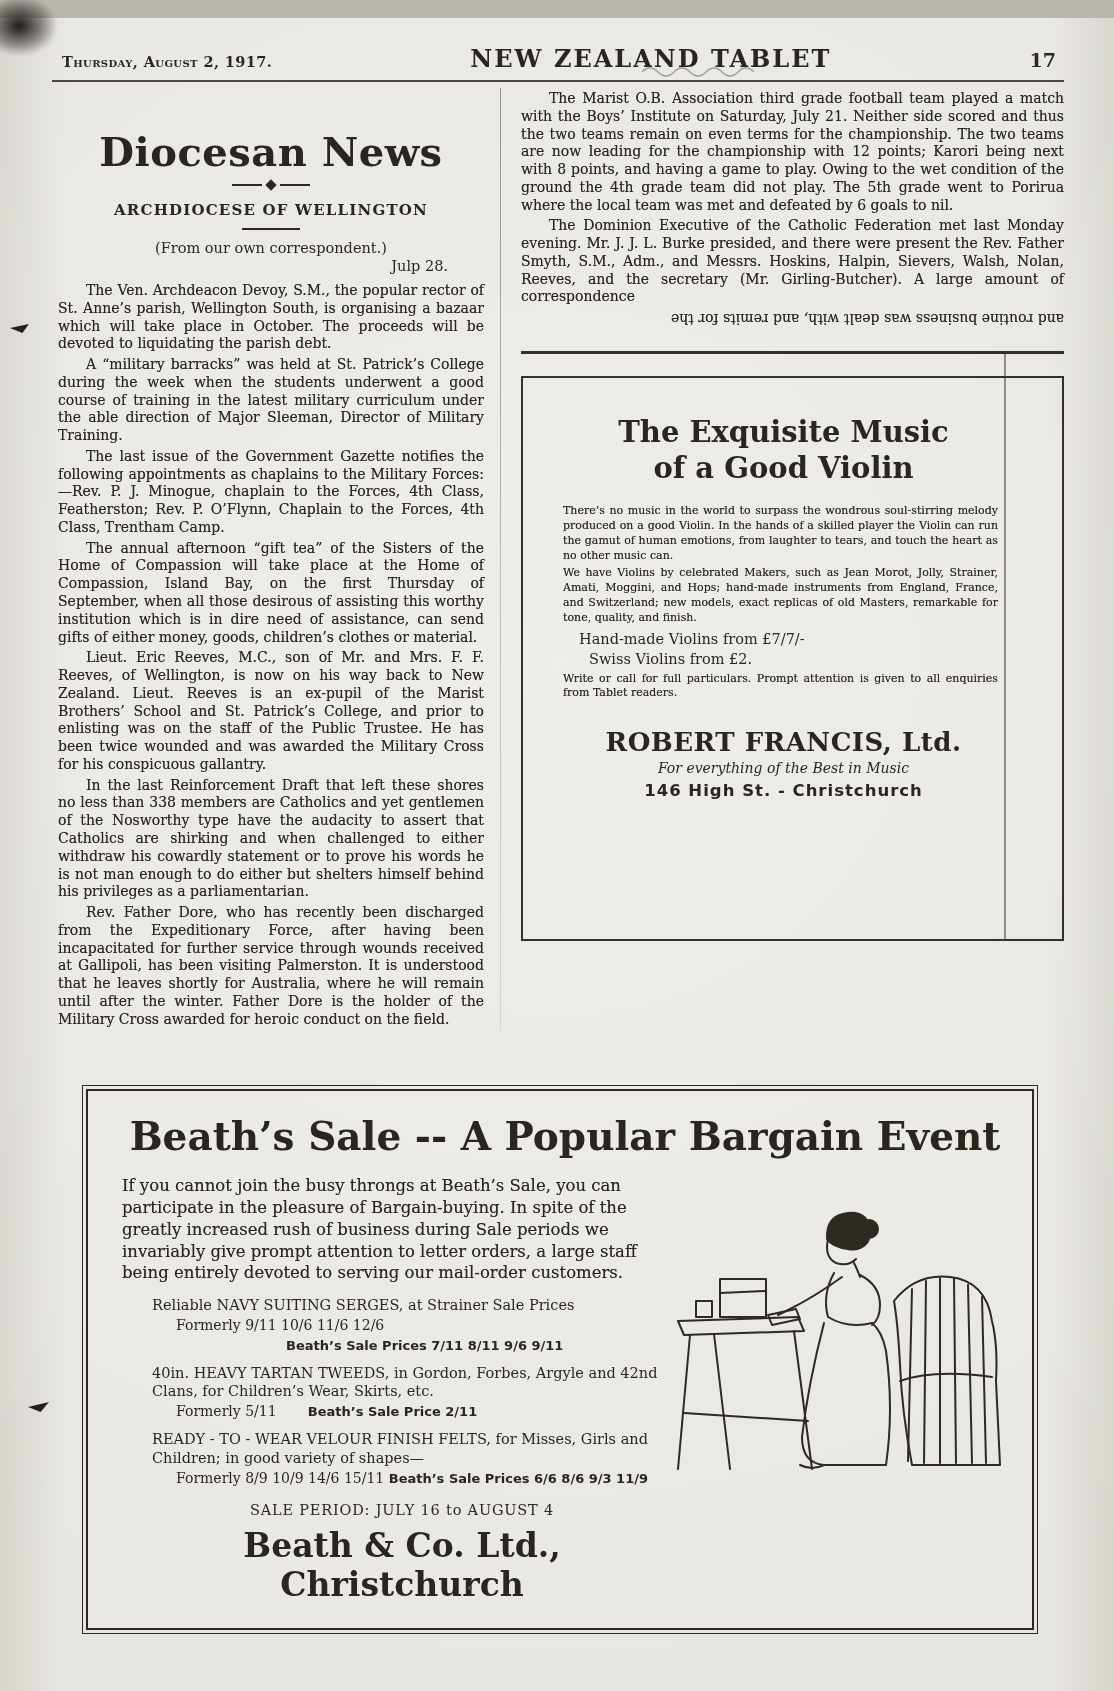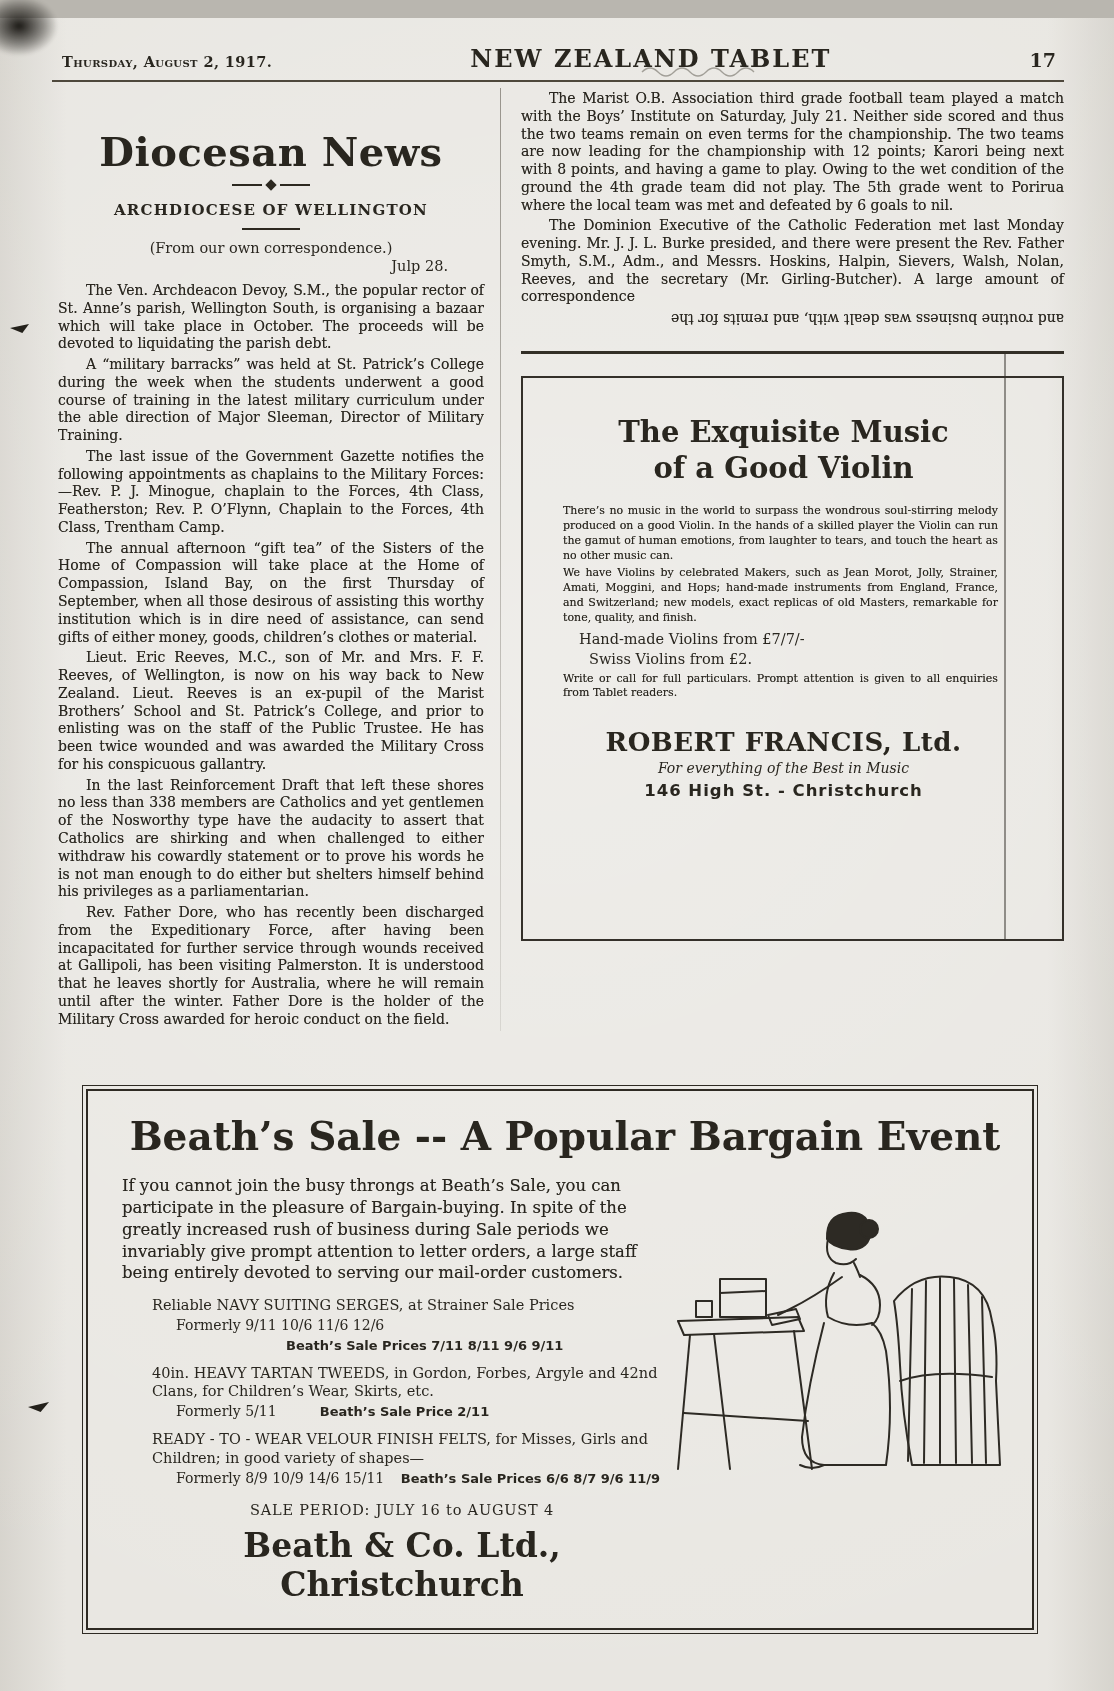--- a/index.html
+++ b/index.html
@@ -81,21 +81,21 @@
   
   .beath-ad{margin:58px 80px 0 86px;border:2px solid #2e2a23;outline:1px solid #2e2a23;outline-offset:3px;
     padding:14px 24px 22px 34px;overflow:hidden;background:rgba(255,255,255,.06);}
   .beath-headline{font-size:39px;font-weight:bold;text-align:center;margin:8px 0 16px;}
   .beath-illustration{float:right;width:330px;height:300px;margin:-2px 6px 0 10px;}
   .beath-intro{font-size:16.5px;line-height:1.32;margin:0 0 12px;max-width:655px;
     text-shadow:0 0 .4px rgba(41,38,31,.5);}
   .beath-item{margin:0 0 9px 30px;max-width:545px;}
   .item-desc{font-size:14.5px;margin:0;line-height:1.3;}
   .item-prices{font-size:14px;margin:1px 0 0 24px;line-height:1.35;}
-  .sale{font-weight:bold;font-family:"DejaVu Sans","Liberation Sans",sans-serif;font-size:13px;margin-left:12px;}
+  .sale{font-weight:bold;font-family:"DejaVu Sans","Liberation Sans",sans-serif;font-size:13px;}
   .beath-item.first .sale{display:block;margin:2px 0 0 110px;}
   .sale-period{font-size:14.5px;letter-spacing:.8px;margin:14px 0 6px;text-align:center;max-width:560px;}
   .beath-company{font-size:33px;font-weight:bold;margin:8px 0 2px;text-align:center;max-width:560px;}
 </style>
 </head>
 <body>
 
 <div class="page">
 
   <div class="corner-blob"></div>
@@ -116,21 +116,21 @@
 
     <section class="col-left">
       <h1 class="section-title">Diocesan News</h1>
       <div class="orn">
         <span class="orn-line"></span>
         <span class="orn-diamond"></span>
         <span class="orn-line"></span>
       </div>
       <h2 class="subsection">ARCHDIOCESE OF WELLINGTON</h2>
       <div class="sub-rule"></div>
-      <p class="byline">(From our own correspondence.)</p>
+      <p class="byline">(From our own correspondent.)</p>
       <p class="dateline">Julp 28.</p>
 
       <p class="para">The Ven. Archdeacon Devoy, S.M., the popular rector of St. Anne’s parish, Wellington South, is organising a bazaar which will take place in October. The proceeds will be devoted to liquidating the parish debt.</p>
       <p class="para">A “military barracks” was held at St. Patrick’s College during the week when the students underwent a good course of training in the latest military curriculum under the able direction of Major Sleeman, Director of Military Training.</p>
       <p class="para">The last issue of the Government Gazette notifies the following appointments as chaplains to the Military Forces:—Rev. P. J. Minogue, chaplain to the Forces, 4th Class, Featherston; Rev. P. O’Flynn, Chaplain to the Forces, 4th Class, Trentham Camp.</p>
       <p class="para">The annual afternoon “gift tea” of the Sisters of the Home of Compassion will take place at the Home of Compassion, Island Bay, on the first Thursday of September, when all those desirous of assisting this worthy institution which is in dire need of assistance, can send gifts of either money, goods, children’s clothes or material.</p>
       <p class="para">Lieut. Eric Reeves, M.C., son of Mr. and Mrs. F. F. Reeves, of Wellington, is now on his way back to New Zealand. Lieut. Reeves is an ex-pupil of the Marist Brothers’ School and St. Patrick’s College, and prior to enlisting was on the staff of the Public Trustee. He has been twice wounded and was awarded the Military Cross for his conspicuous gallantry.</p>
       <p class="para">In the last Reinforcement Draft that left these shores no less than 338 members are Catholics and yet gentlemen of the Nosworthy type have the audacity to assert that Catholics are shirking and when challenged to either withdraw his cowardly statement or to prove his words he is not man enough to do either but shelters himself behind his privileges as a parliamentarian.</p>
       <p class="para">Rev. Father Dore, who has recently been discharged from the Expeditionary Force, after having been incapacitated for further service through wounds received at Gallipoli, has been visiting Palmerston. It is understood that he leaves shortly for Australia, where he will remain until after the winter. Father Dore is the holder of the Military Cross awarded for heroic conduct on the field.</p>
     </section>
@@ -218,21 +218,21 @@
         <p class="item-desc">40in. HEAVY TARTAN TWEEDS, in Gordon, Forbes, Argyle and 42nd Clans, for Children’s Wear, Skirts, etc.</p>
         <p class="item-prices">
           <span class="formerly">Formerly 5/11</span>&nbsp;&nbsp;&nbsp;&nbsp;&nbsp;&nbsp;
           <span class="sale">Beath’s Sale Price 2/11</span>
         </p>
       </div>
       <div class="beath-item">
         <p class="item-desc">READY - TO - WEAR VELOUR FINISH FELTS, for Misses, Girls and Children; in good variety of shapes—</p>
         <p class="item-prices">
           <span class="formerly">Formerly 8/9 10/9 14/6 15/11</span>
-          <span class="sale">Beath’s Sale Prices 6/6 8/7 9/6 11/9</span>
+          <span class="sale">Beath’s Sale Prices 6/6 8/6 9/3 11/9</span>
         </p>
       </div>
 
       <p class="sale-period">SALE PERIOD:  JULY 16 to AUGUST 4</p>
       <h3 class="beath-company">Beath &amp; Co. Ltd., Christchurch</h3>
     </div>
   </aside>
 
 </div>
 

